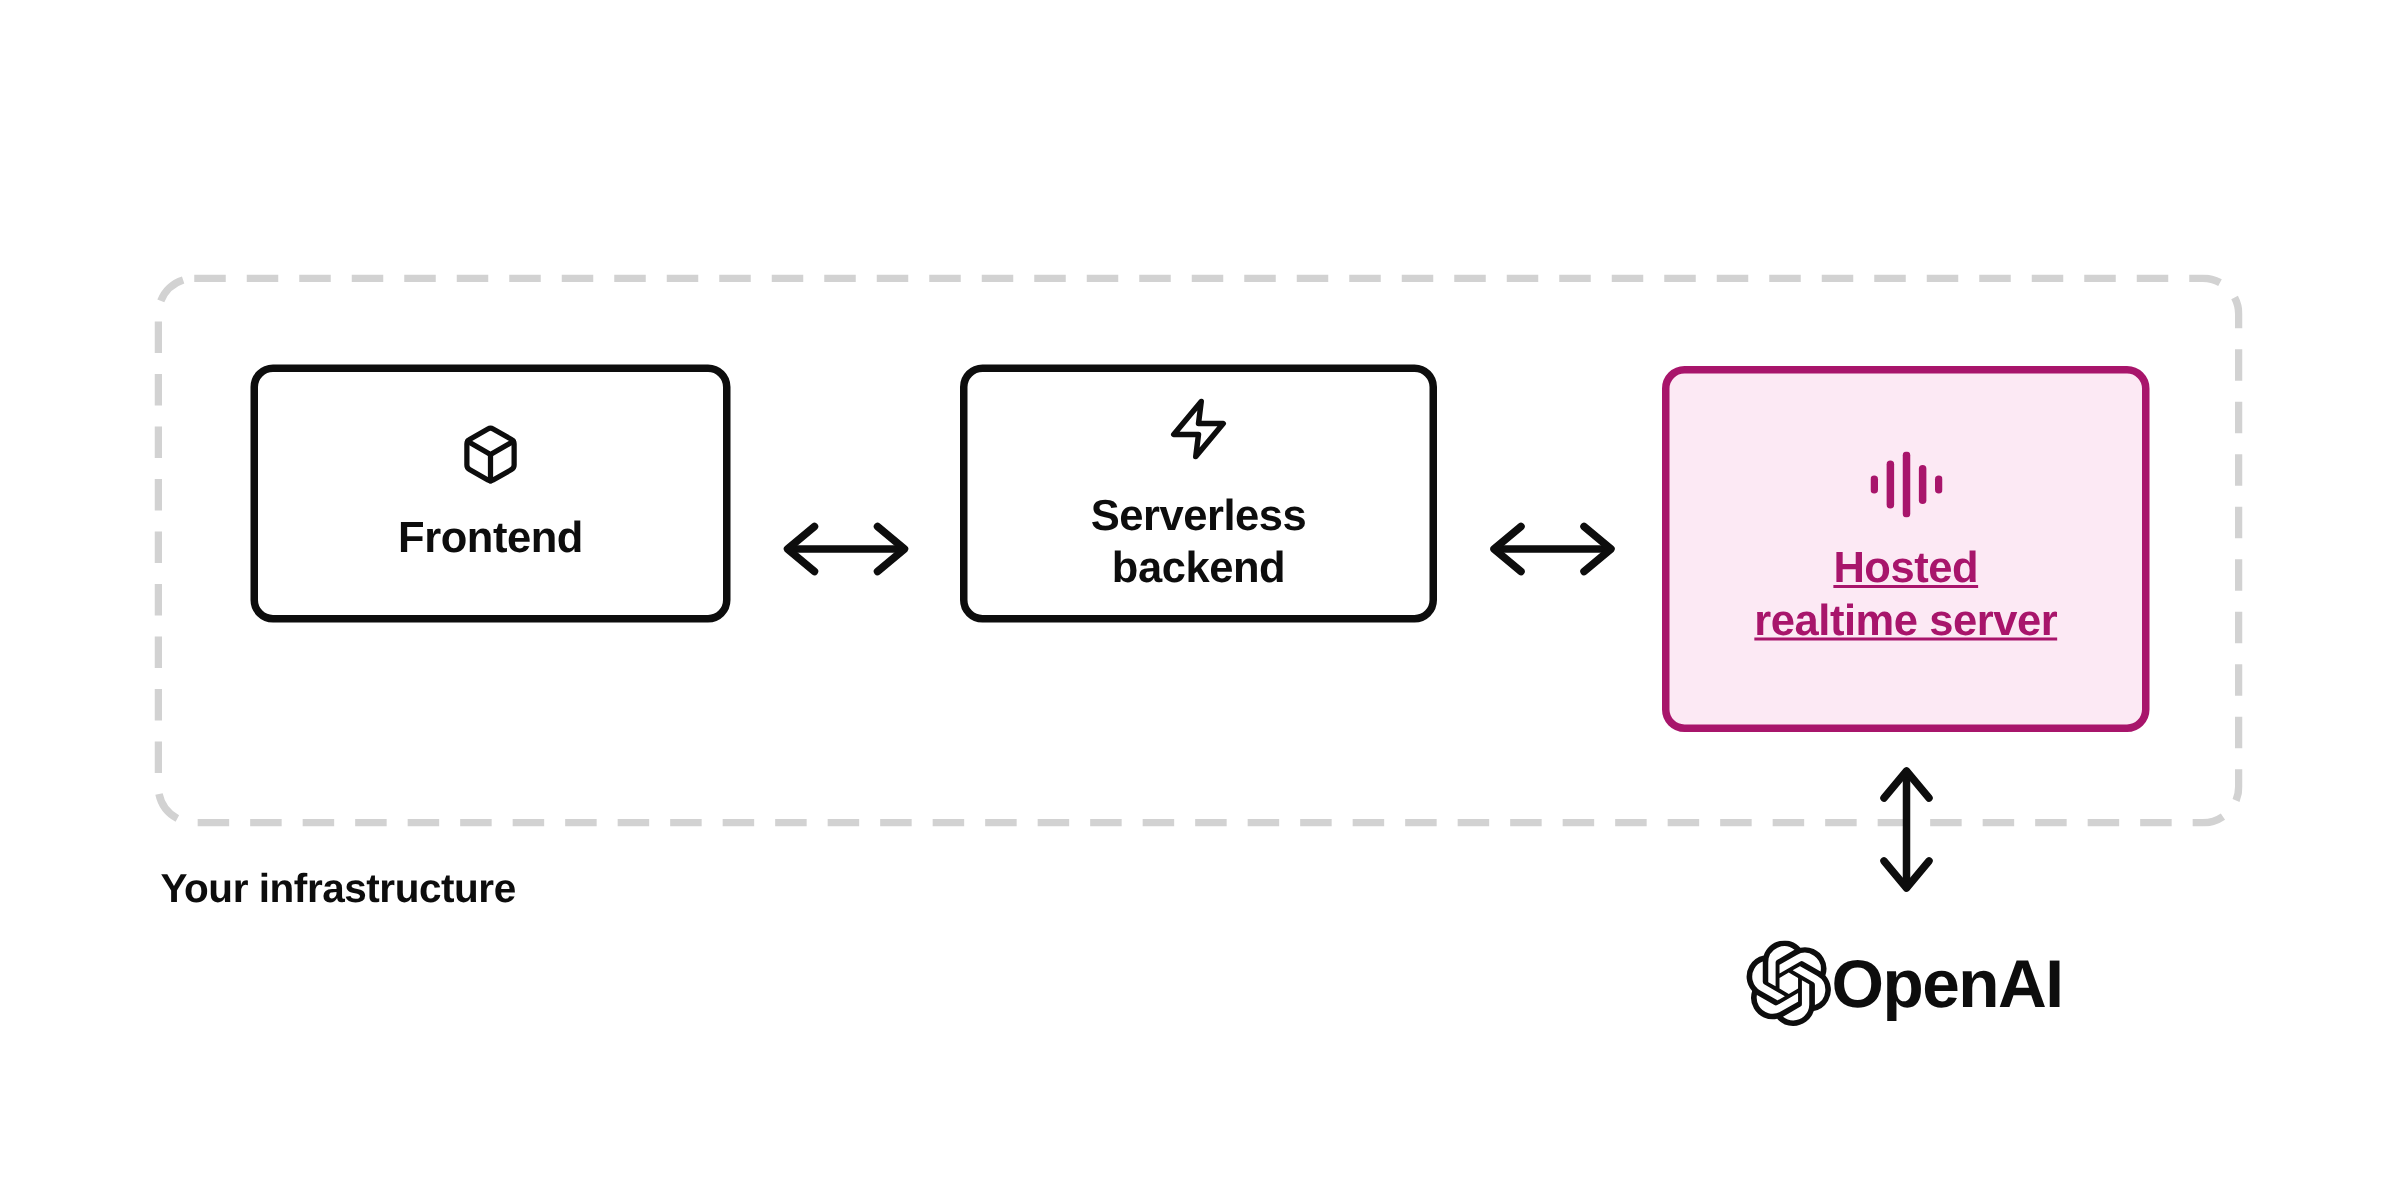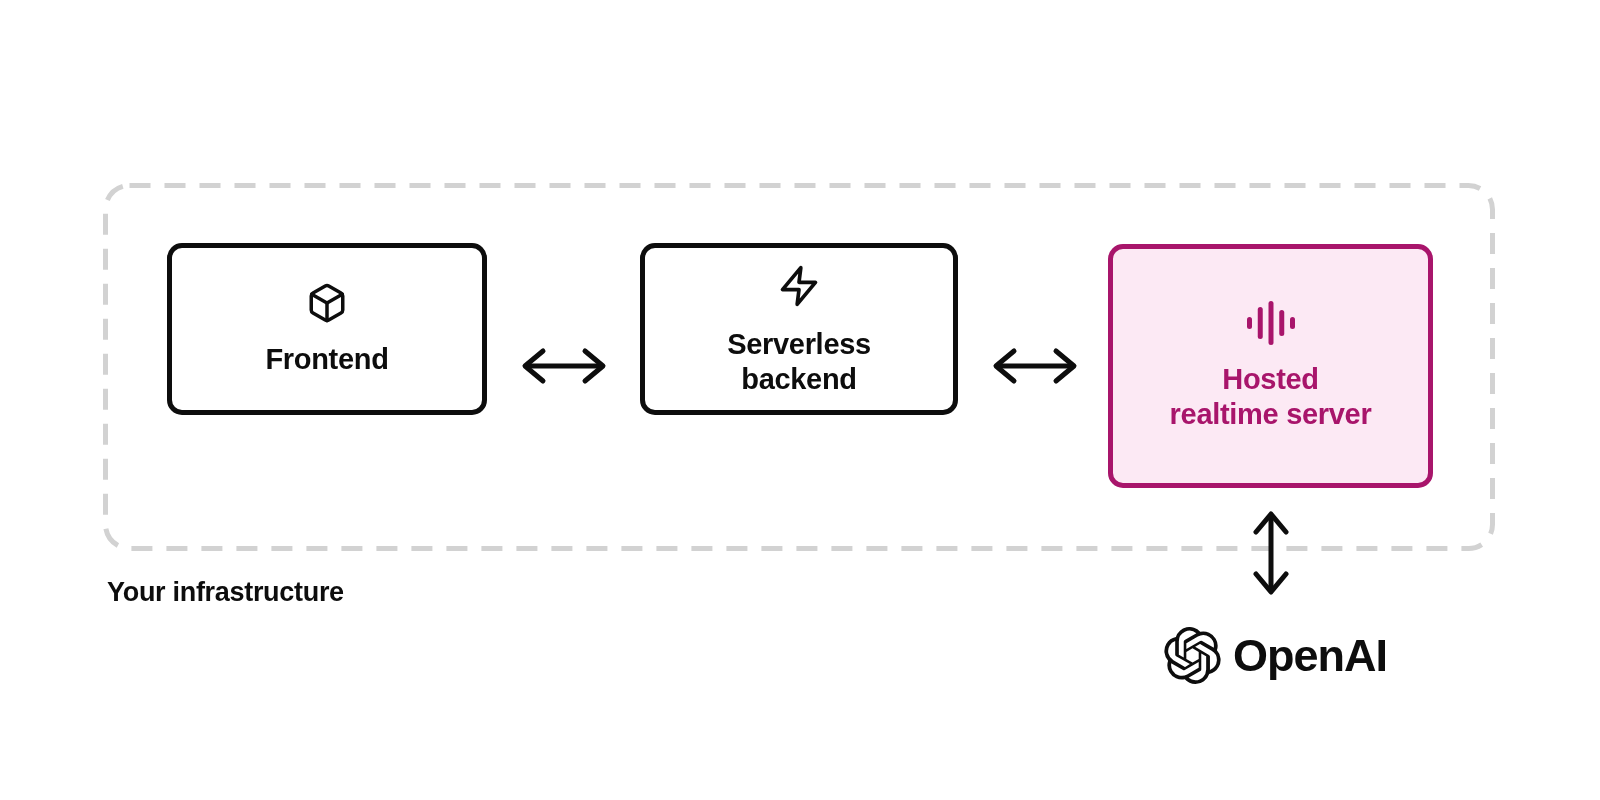--- a/index.html
+++ b/index.html
@@ -68,38 +68,37 @@
   }
   .node-label {
     font-size: 29px;
     font-weight: 700;
     line-height: 1.18;
     letter-spacing: -0.3px;
     color: #0d0d0d;
     text-align: center;
     white-space: pre-line;
   }
-  .node-realtime .node-label { color: #a8156b; }
+  .node-realtime .node-label { color: #a8156b; text-decoration: underline; }
   .node-icon { display: flex; align-items: center; justify-content: center; }
 
   
   .connector { position: absolute; }
   .connector svg { display: block; }
   .connector-1 { left: 518px; top: 344px; }
   .connector-2 { left: 989px; top: 344px; }
   .connector-v { left: 1249px; top: 507px; }
 
   
   .openai-brand {
     position: absolute;
     left: 1164px;
     top: 627px;
     display: flex;
     align-items: center;
-    gap: 12px;
   }
   .openai-wordmark {
     font-size: 45px;
     font-weight: 700;
     letter-spacing: -1px;
     color: #0d0d0d;
   }
 </style>
 </head>
 <body>

